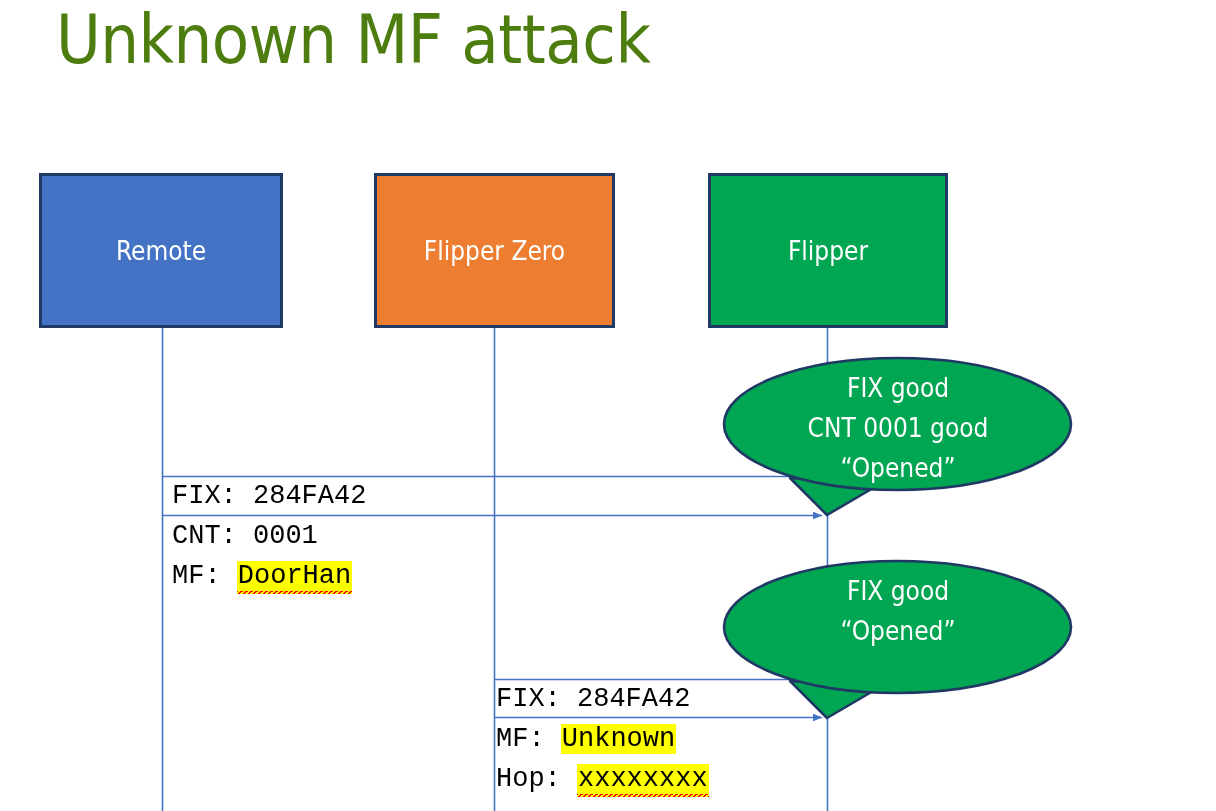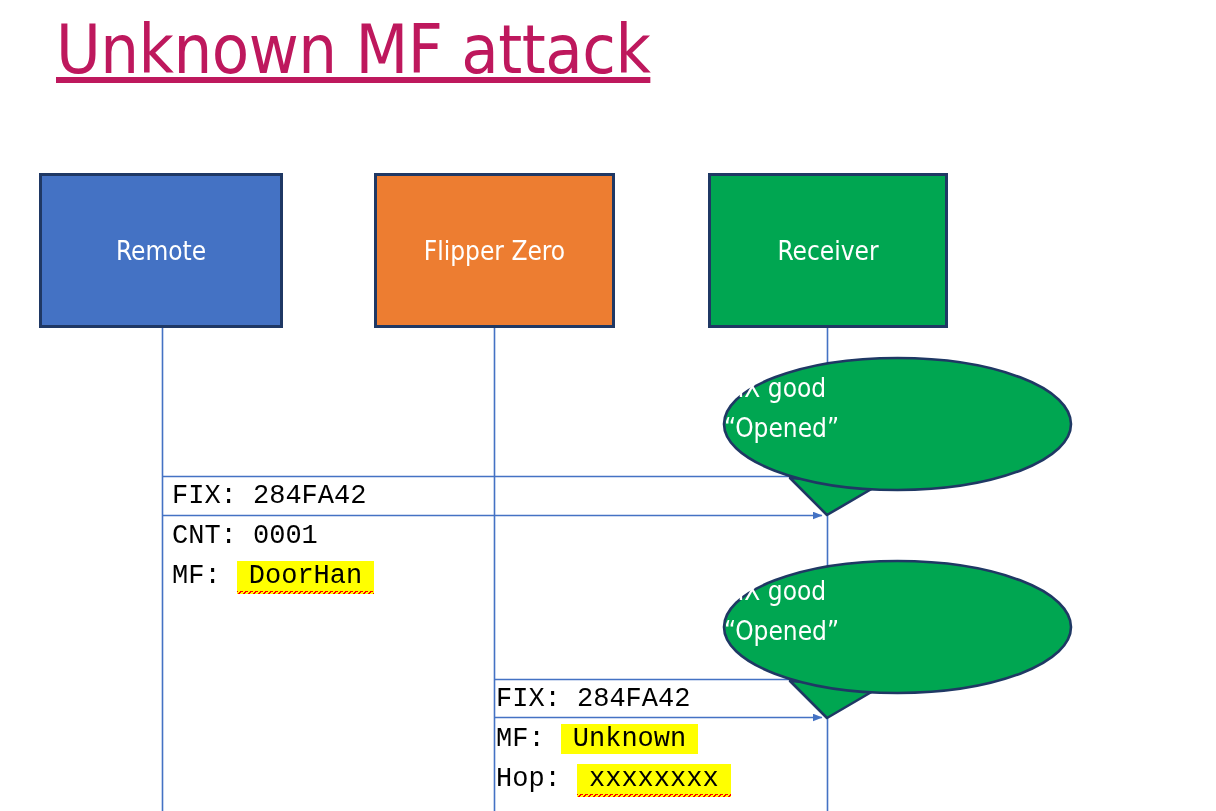--- a/index.html
+++ b/index.html
@@ -15,30 +15,29 @@
     width: 1216px;
     height: 811px;
     overflow: hidden;
     background: #ffffff;
   }
 
   
   #title {
     position: absolute;
     left: 56px;
-    top: 10px;
+    top: 0;
     font-size: 68px;
     line-height: 80px;
     font-weight: 400;
-    color: #be185d;
+    color: #4d7c0f;
     font-family: "DejaVu Sans Condensed", "DejaVu Sans", sans-serif;
     font-stretch: condensed;
     white-space: nowrap;
     letter-spacing: -0.5px;
-    text-decoration: underline;
   }
 
   
   #canvas {
     position: absolute;
     left: 0;
     top: 0;
     width: 1216px;
     height: 811px;
   }
@@ -70,36 +69,37 @@
     font-family: Liberation Mono, monospace;
     font-stretch: condensed;
     white-space: nowrap;
   }
   #msg1 { left: 172px; top: 476px; }
   #msg2 { left: 496px; top: 679px; }
   .msg .line { display: block; height: 40px; }
   .hl {
     background: #FFFF00;
     color: #000000;
-    padding: 0 12px;
+    padding: 0 1px;
   }
   .squiggle {
     background-image: repeating-linear-gradient(
         135deg,
         #FF0000 0px, #FF0000 1.2px,
         transparent 1.2px, transparent 2.6px);
     background-repeat: repeat-x;
     background-size: 5px 3px;
     background-position: 0 bottom;
     padding-bottom: 3px;
   }
 
   
   .bubble-text {
     position: absolute;
+    text-align: center;
     color: #ffffff;
     font-size: 26px;
     line-height: 40px;
     font-family: "DejaVu Sans Condensed", "Liberation Sans", sans-serif;
     font-stretch: condensed;
     white-space: nowrap;
   }
   #bubble1-text { left: 724px; top: 368px; width: 348px; }
   #bubble2-text { left: 724px; top: 571px; width: 348px; }
   .bubble-text .line { display: block; height: 40px; }
@@ -141,37 +141,38 @@
     </g>
   </svg>
 
   <div class="actor-box" id="box-flipper">
     <span>Flipper Zero</span>
   </div>
   <div class="actor-box" id="box-remote">
     <span>Remote</span>
   </div>
   <div class="actor-box" id="box-receiver">
-    <span>Receiver</span>
+    <span>Flipper</span>
   </div>
 
   <div class="msg" id="msg1">
     <span class="line"><span>FIX: </span><span>284FA42</span></span>
     <span class="line"><span>CNT: </span><span>0001</span></span>
     <span class="line"><span>MF: </span><span class="hl squiggle">DoorHan</span></span>
   </div>
 
   <div class="msg" id="msg2">
     <span class="line"><span>FIX: </span><span>284FA42</span></span>
     <span class="line"><span>MF: </span><span class="hl">Unknown</span></span>
     <span class="line"><span>Hop: </span><span class="hl squiggle">xxxxxxxx</span></span>
   </div>
 
   <div class="bubble-text" id="bubble1-text">
     <span class="line">FIX good</span>
+    <span class="line">CNT 0001 good</span>
     <span class="line">“Opened”</span>
   </div>
 
   <div class="bubble-text" id="bubble2-text">
     <span class="line">FIX good</span>
     <span class="line">“Opened”</span>
   </div>
 
 </div>
 

